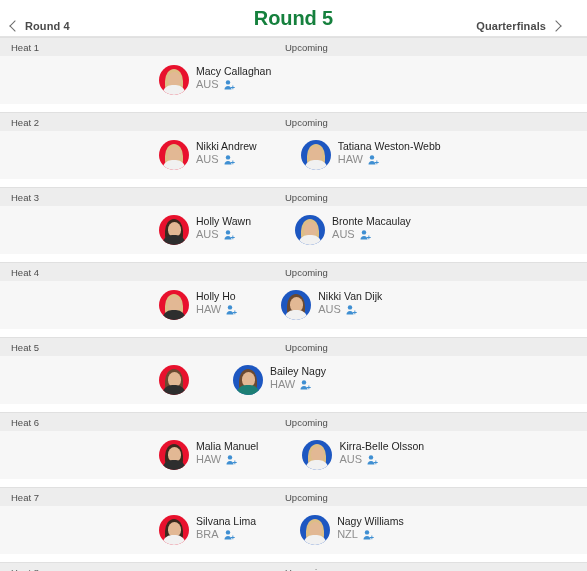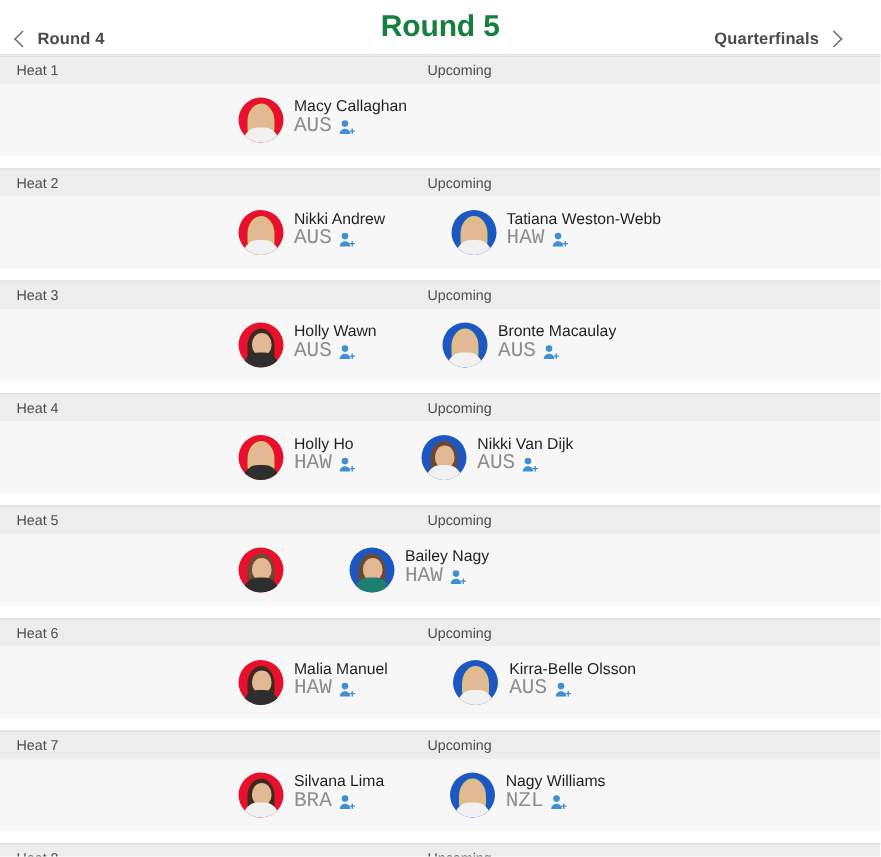--- a/index.html
+++ b/index.html
@@ -161,24 +161,23 @@
     line-height: 12px;
     white-space: nowrap;
   }
   .surfer-sub {
     display: flex;
     align-items: center;
     gap: 5px;
     line-height: 11px;
   }
   .surfer-country {
-    font-size: 14px;
+    font-size: 11px;
     color: #8d8d8d;
     white-space: nowrap;
-    font-family: Liberation Mono, monospace;
   }
   .add-athlete-icon {
     display: inline-block;
     width: 11px;
     height: 10px;
     position: relative;
     flex: 0 0 auto;
     cursor: pointer;
   }
   .add-athlete-icon svg { display: block; }

